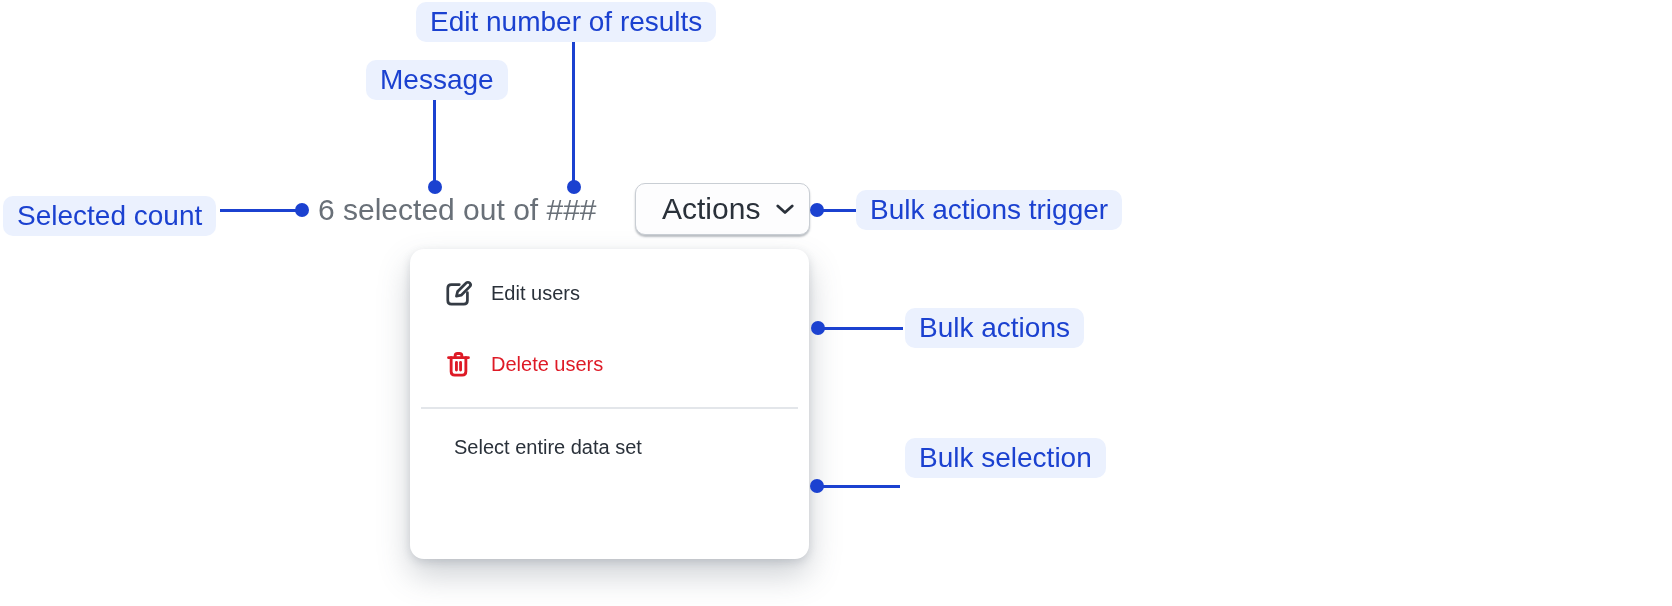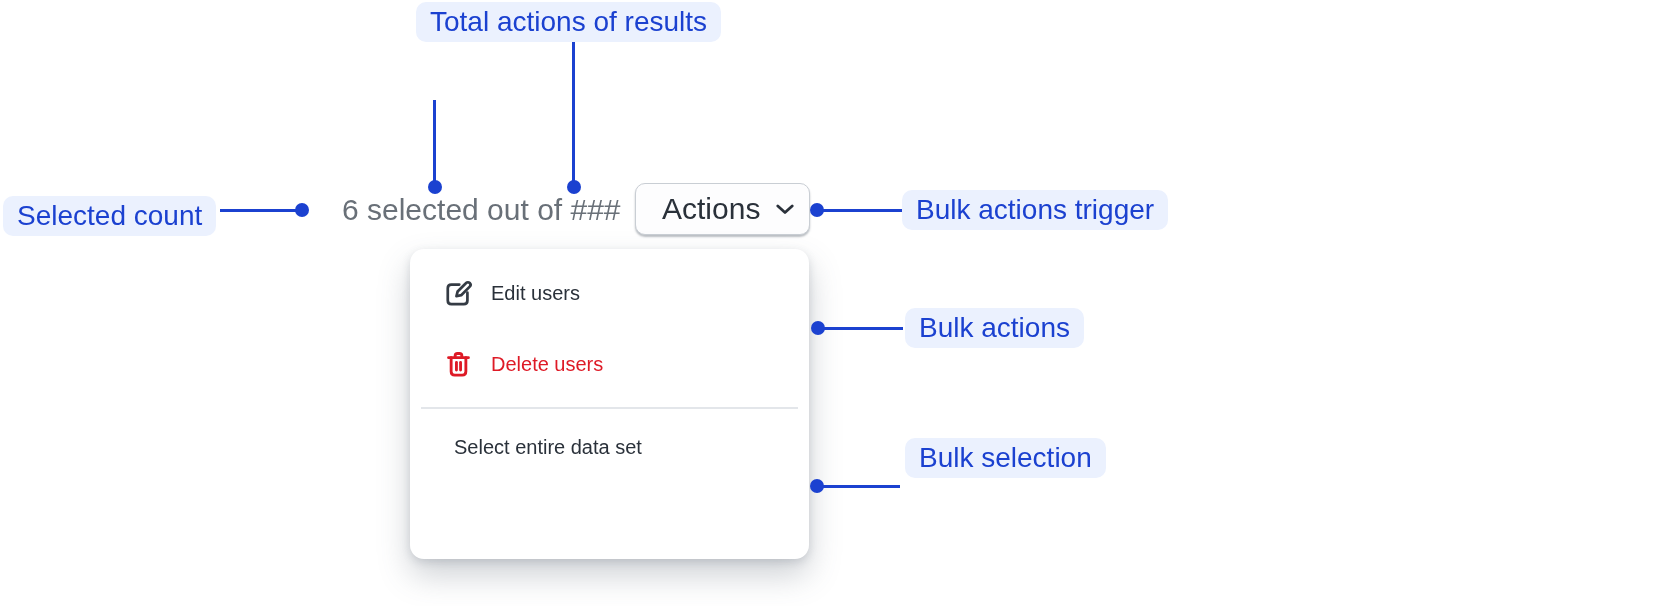--- a/index.html
+++ b/index.html
@@ -18,21 +18,21 @@
   .pill{
     position:absolute;height:40px;line-height:40px;padding:0 14px;
     background:var(--label-bg);color:var(--accent);
     font-size:28px;font-weight:500;border-radius:10px;white-space:nowrap;
   }
   
   .vline{position:absolute;width:3px;background:var(--accent);}
   .hline{position:absolute;height:3px;background:var(--accent);}
   .dot{position:absolute;width:14px;height:14px;border-radius:50%;background:var(--accent);}
   
-  .muted-text{position:absolute;font-size:30px;color:var(--muted);white-space:nowrap;margin-left:24px;}
+  .muted-text{position:absolute;font-size:30px;color:var(--muted);white-space:nowrap;}
   
   .actions-btn{
     position:absolute;left:635px;top:183px;width:175px;height:52px;
     display:flex;align-items:center;justify-content:space-between;
     padding:0 20px 0 26px;box-sizing:border-box;
     background:#fdfdfe;border:1.5px solid #c9ced4;border-radius:10px;
     box-shadow:0 2px 2px rgba(104,114,125,.45);
     font-size:30px;color:var(--dark);font-family:inherit;cursor:pointer;
   }
   .actions-btn svg{flex:none;margin-left:16px;}
@@ -51,43 +51,44 @@
   .menu-item .mi-icon{width:31px;height:33px;margin-right:17px;flex:none;}
   .menu-item.no-icon{padding-left:44px;}
   .menu-item.danger{color:var(--danger);}
   .menu-divider{position:absolute;left:11px;right:11px;height:2px;background:#e3e6ea;}
 </style>
 </head>
 <body>
 
 <div class="canvas">
 
-  <div class="pill" style="left:416px;top:2px">Total actions of results</div>
+  <div class="pill" style="left:416px;top:2px">Edit number of results</div>
   <div class="vline" style="left:572px;top:42px;height:140px"></div>
   <div class="dot" style="left:567px;top:180px"></div>
 
+  <div class="pill" style="left:366px;top:60px">Message</div>
   <div class="vline" style="left:433px;top:100px;height:82px"></div>
   <div class="dot" style="left:428px;top:180px"></div>
 
   <div class="pill" style="left:3px;top:196px">Selected count</div>
   <div class="hline" style="left:220px;top:209px;width:80px"></div>
   <div class="dot" style="left:295px;top:203px"></div>
 
   <div class="muted-text" style="left:318px;top:193px">6 selected out of ###</div>
 
   <button class="actions-btn">
     <span>Actions</span>
     <svg width="18" height="11" viewBox="0 0 15 9" fill="none">
       <path d="M1.5 1.5 L7.5 7 L13.5 1.5" stroke="#2a313a" stroke-width="2.3" stroke-linecap="round" stroke-linejoin="round"></path>
     </svg>
   </button>
 
   <div class="dot" style="left:810px;top:203px"></div>
   <div class="hline" style="left:822px;top:209px;width:80px"></div>
-  <div class="pill" style="left:902px;top:190px">Bulk actions trigger</div>
+  <div class="pill" style="left:856px;top:190px">Bulk actions trigger</div>
 
   <div class="menu">
 
     <div class="menu-item" style="top:13px">
       <svg class="mi-icon" viewBox="0 0 24 24" fill="none" stroke="#343b44" stroke-width="2.1" stroke-linecap="round" stroke-linejoin="round">
         <path d="M12.6 5.1 H6.5 C4.6 5.1 3.7 6 3.7 7.9 V17.5 C3.7 19.4 4.6 20.3 6.5 20.3 H16.1 C18 20.3 18.9 19.4 18.9 17.5 V11.4"></path>
         <path d="M10.4 14.1 L11.3 10.5 L17.9 3.9 A1.95 1.95 0 0 1 20.7 6.7 L14.1 13.3 Z"></path>
       </svg>
       <span>Edit users</span>
     </div>

